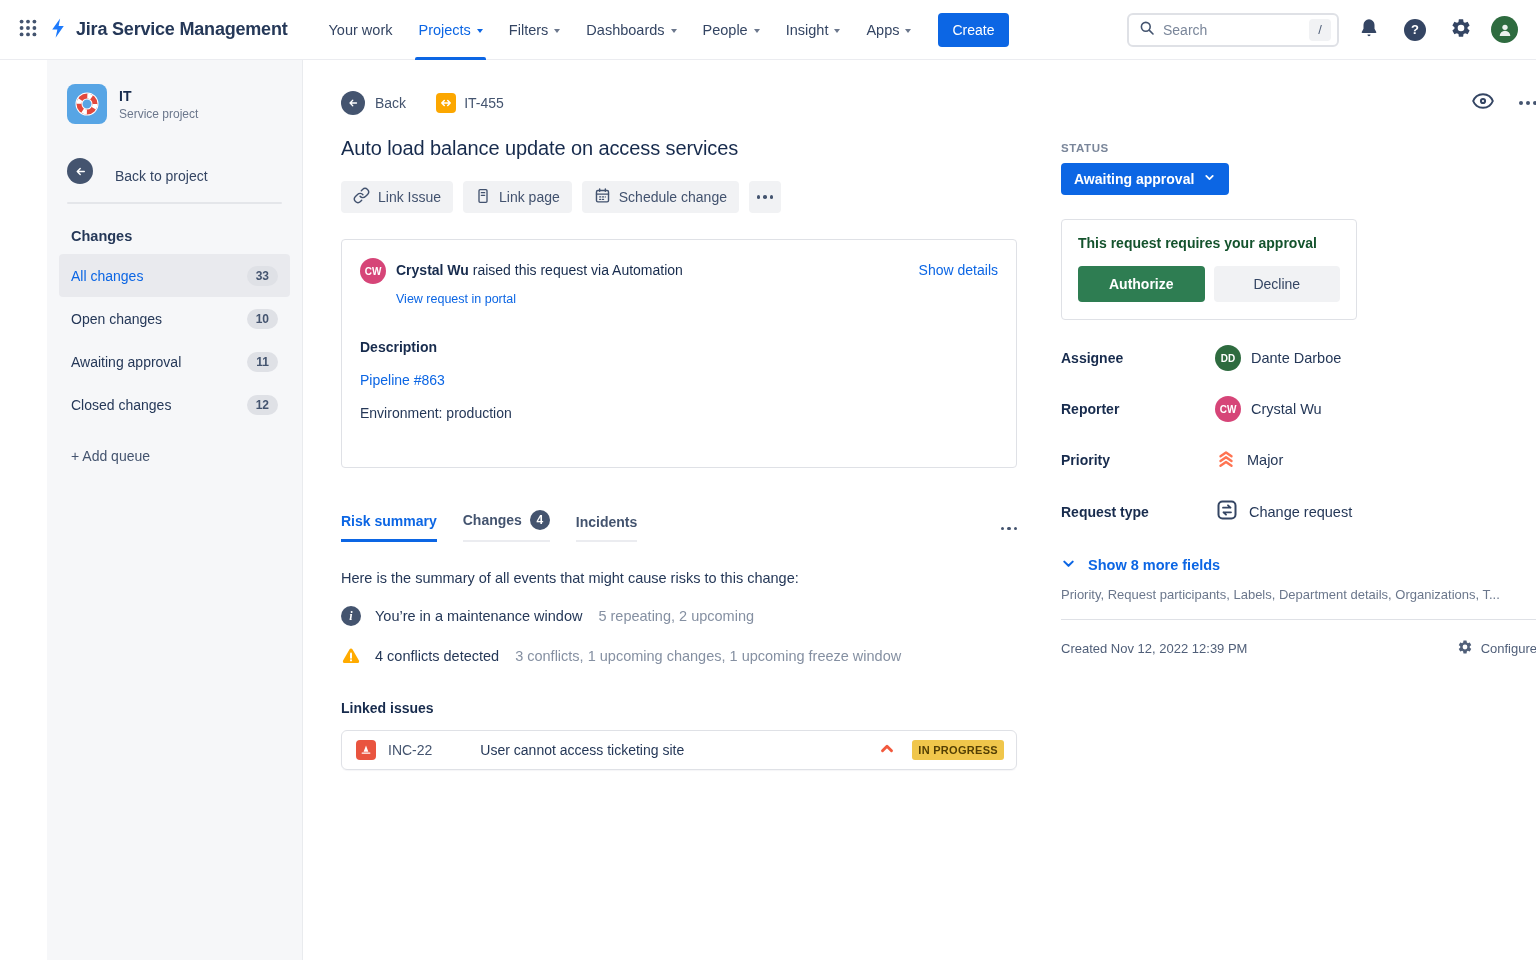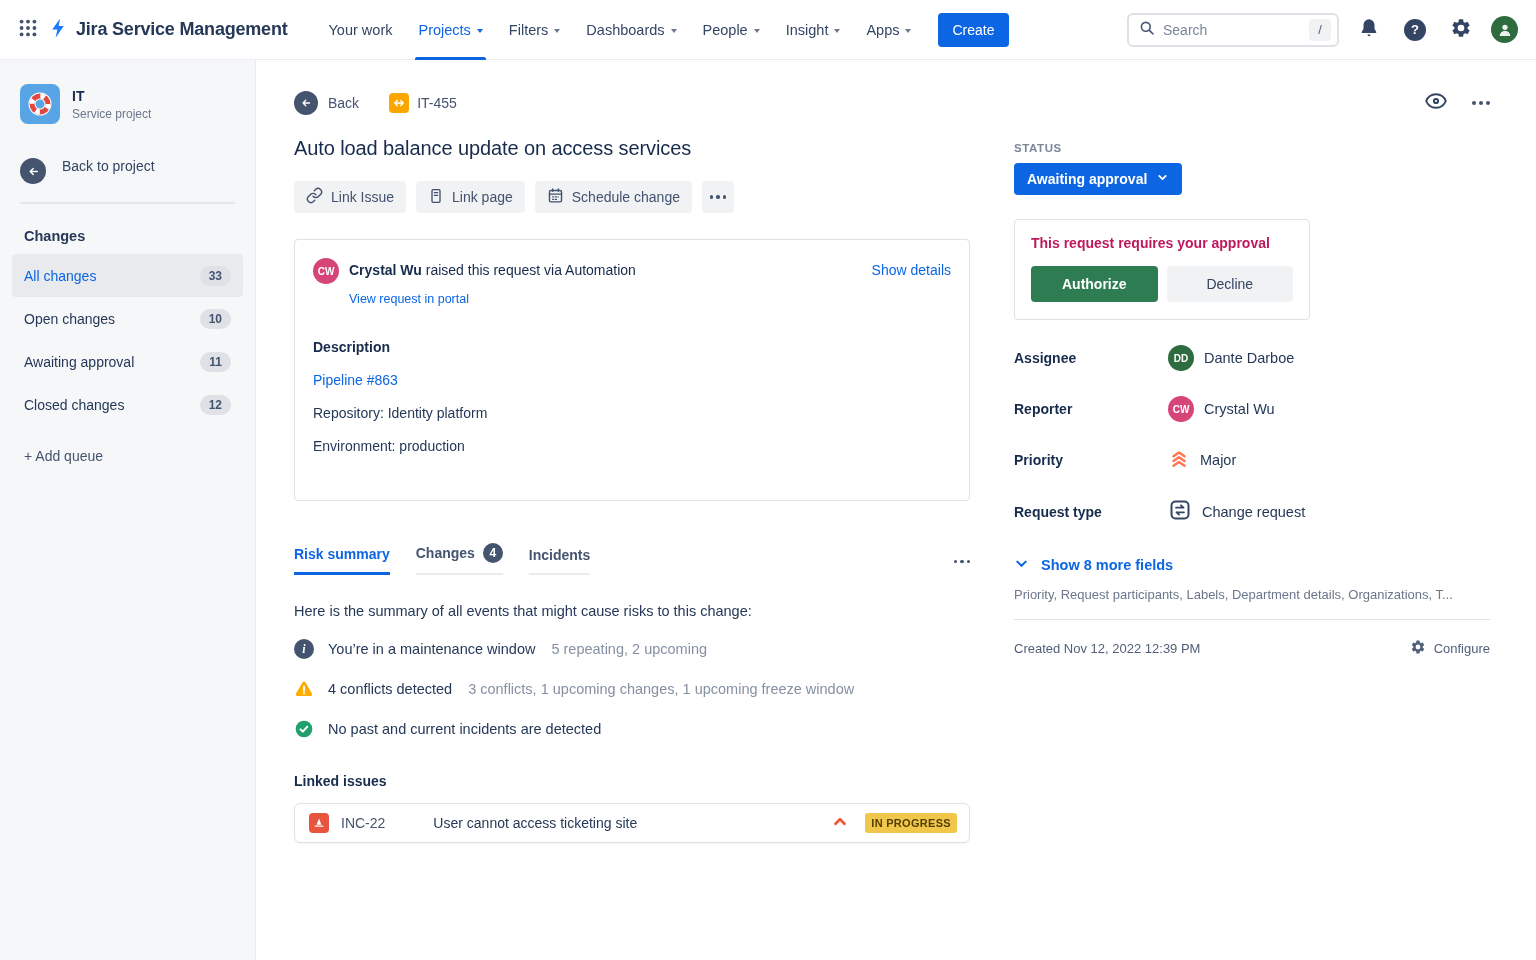--- a/index.html
+++ b/index.html
@@ -37,30 +37,30 @@
   .search-box input::placeholder { color:#7A869A; }
   .kbd-hint { flex:none; width:22px; height:22px; background:#F1F2F4; border-radius:4px; color:#505F79;
     font-size:13px; display:flex; align-items:center; justify-content:center; }
   .help-circle { width:22px; height:22px; border-radius:50%; background:#344563; color:#fff;
     font-size:13px; font-weight:700; display:flex; align-items:center; justify-content:center; }
   .avatar { border-radius:50%; display:flex; align-items:center; justify-content:center;
     color:#fff; font-weight:700; overflow:hidden; flex:none; }
   .avatar.nav { width:27px; height:27px; background:#2E6B3F; }
 
   
-  .frame { flex:1; display:flex; min-height:0; }
+  .frame { flex:1; display:flex; min-height:0;margin-left:47px; }
 
   
   .sidebar { width:256px; flex:none; background:#F6F7F9; border-right:1px solid #E9EBEE; padding:24px 12px 0 12px; }
   .proj { display:flex; align-items:center; gap:12px; padding:0 8px; }
   .proj-icon { width:40px; height:40px; border-radius:8px; background:#57A5E5; display:flex;
     align-items:center; justify-content:center; flex:none; }
   .proj-name { font-size:14px; font-weight:700; color:#172B4D; }
   .proj-type { font-size:12px; color:#6B778C; margin-top:3px; }
-  .back-row { display:flex; align-items:flex-start; gap:16px; margin:34px 0 0 8px; cursor:pointer; }
+  .back-row { display:flex; align-items:flex-end; gap:22px; margin:34px 0 0 8px; cursor:pointer; }
   .circle-back { width:26px; height:26px; border-radius:50%; background:#44546F; display:flex;
     align-items:center; justify-content:center; flex:none; }
   .back-row span { font-size:14px; color:#344563; }
   .side-divider { height:2px; background:#E4E6EA; margin:18px 8px 0 8px; border-radius:1px; }
   .queues-title { font-size:14.5px; font-weight:700; color:#253858; margin:24px 0 10px 12px; }
   .queue-item { display:flex; align-items:center; justify-content:space-between; height:43px;
     padding:0 12px; border-radius:4px; cursor:pointer; }
   .queue-item .q-label { font-size:14px; color:#253858; }
   .queue-item.selected { background:#E9EAEE; }
   .queue-item.selected .q-label { color:#0C66E4; font-weight:500; }
@@ -129,21 +129,21 @@
   .status-lozenge { background:#F0C64B; color:#533F04; font-size:11px; font-weight:700;
     letter-spacing:0.3px; padding:4px 6px; border-radius:3px; }
 
   
   .panel-icons { display:flex; justify-content:flex-end; align-items:center; gap:24px; height:26px; }
   .status-label { margin-top:26px; font-size:11.5px; font-weight:700; letter-spacing:0.6px; color:#7A869A; }
   .status-btn { margin-top:9px; display:inline-flex; align-items:center; gap:9px; background:#0C66E4;
     color:#fff; border:none; border-radius:4px; height:32px; padding:0 13px; font-size:14px;
     font-weight:600; cursor:pointer; font-family:inherit; }
   .approval-card { margin-top:24px; width:296px; border:1px solid #DFE1E6; border-radius:4px; padding:15px 16px 17px 16px; }
-  .approval-title { font-size:14px; font-weight:600; color:#be185d; }
+  .approval-title { font-size:14px; font-weight:600; color:#14532d; }
   .approval-btns { display:flex; gap:9px; margin-top:15px; }
   .btn-authorize { flex:1; height:36px; background:#2E7D52; color:#fff; font-size:14px; font-weight:700;
     border:none; border-radius:4px; cursor:pointer; font-family:inherit; }
   .btn-decline { flex:1; height:36px; background:#F1F2F4; color:#344563; font-size:14px; font-weight:500;
     border:none; border-radius:4px; cursor:pointer; font-family:inherit; }
   .approval-note { display:flex; align-items:center; gap:12px; margin-top:27px; }
   .approval-note span { font-size:14px; font-weight:700; color:#172B4D; }
   .field-row { display:flex; align-items:center; margin-top:25px; min-height:26px; }
   .field-label { width:154px; flex:none; font-size:14px; font-weight:600; color:#172B4D; }
   .field-value { display:flex; align-items:center; gap:10px; font-size:14.5px; color:#253858; cursor:pointer; }
@@ -377,21 +377,20 @@
             <div class="avatar req">CW</div>
             <div class="req-head-text">
               <b>Crystal Wu</b><span> raised this request via Automation</span>
             </div>
             <span class="show-details">Show details</span>
           </div>
           <span class="portal-link">View request in portal</span>
 
           <div class="desc-title">Description</div>
           <div class="desc-line link">Pipeline #863</div>
-          <div class="desc-line">Repository: Identity platform</div>
           <div class="desc-line">Environment: production</div>
         </div>
 
         <div class="tabs-row">
           <div class="tab active">
             <span>Risk summary</span>
           </div>
           <div class="tab">
             <span>Changes</span>
             <span class="tab-badge">4</span>
@@ -419,29 +418,20 @@
           <span class="ic20">
             <svg width="20" height="20" viewBox="0 0 24 24">
                 <path d="M10.3 3.9 2.5 17.4a2 2 0 0 0 1.73 3h15.54a2 2 0 0 0 1.73-3L13.7 3.9a2 2 0 0 0-3.4 0z" fill="#FFAB00"></path>
                 <path d="M12 9v5" stroke="#fff" stroke-width="2.4" stroke-linecap="round"></path>
                 <circle cx="12" cy="17.2" r="1.3" fill="#fff"></circle>
               </svg>
           </span>
           <span class="risk-title">4 conflicts detected</span>
           <span class="risk-detail">3 conflicts, 1 upcoming changes, 1 upcoming freeze window</span>
         </div>
-        <div class="risk-item">
-          <span class="ic20">
-            <svg width="20" height="20" viewBox="0 0 24 24">
-                <circle cx="12" cy="12" r="10" fill="#22A06B"></circle>
-                <path d="M7.8 12.4l2.8 2.8 5.4-6" stroke="#fff" stroke-width="2.4" fill="none" stroke-linecap="round" stroke-linejoin="round"></path>
-              </svg>
-          </span>
-          <span class="risk-title">No past and current incidents are detected</span>
-        </div>
 
         <div class="linked-title">Linked issues</div>
         <div class="linked-card">
           <span class="cone-badge">
             <svg width="14" height="14" viewBox="0 0 20 20">
                 <path d="M10 3.6 13.4 12.4 H6.6 z" fill="#fff"></path>
                 <path d="M4.6 14.4h10.8" stroke="#fff" stroke-width="2" stroke-linecap="round"></path>
               </svg>
           </span>
           <span class="linked-key">INC-22</span>

